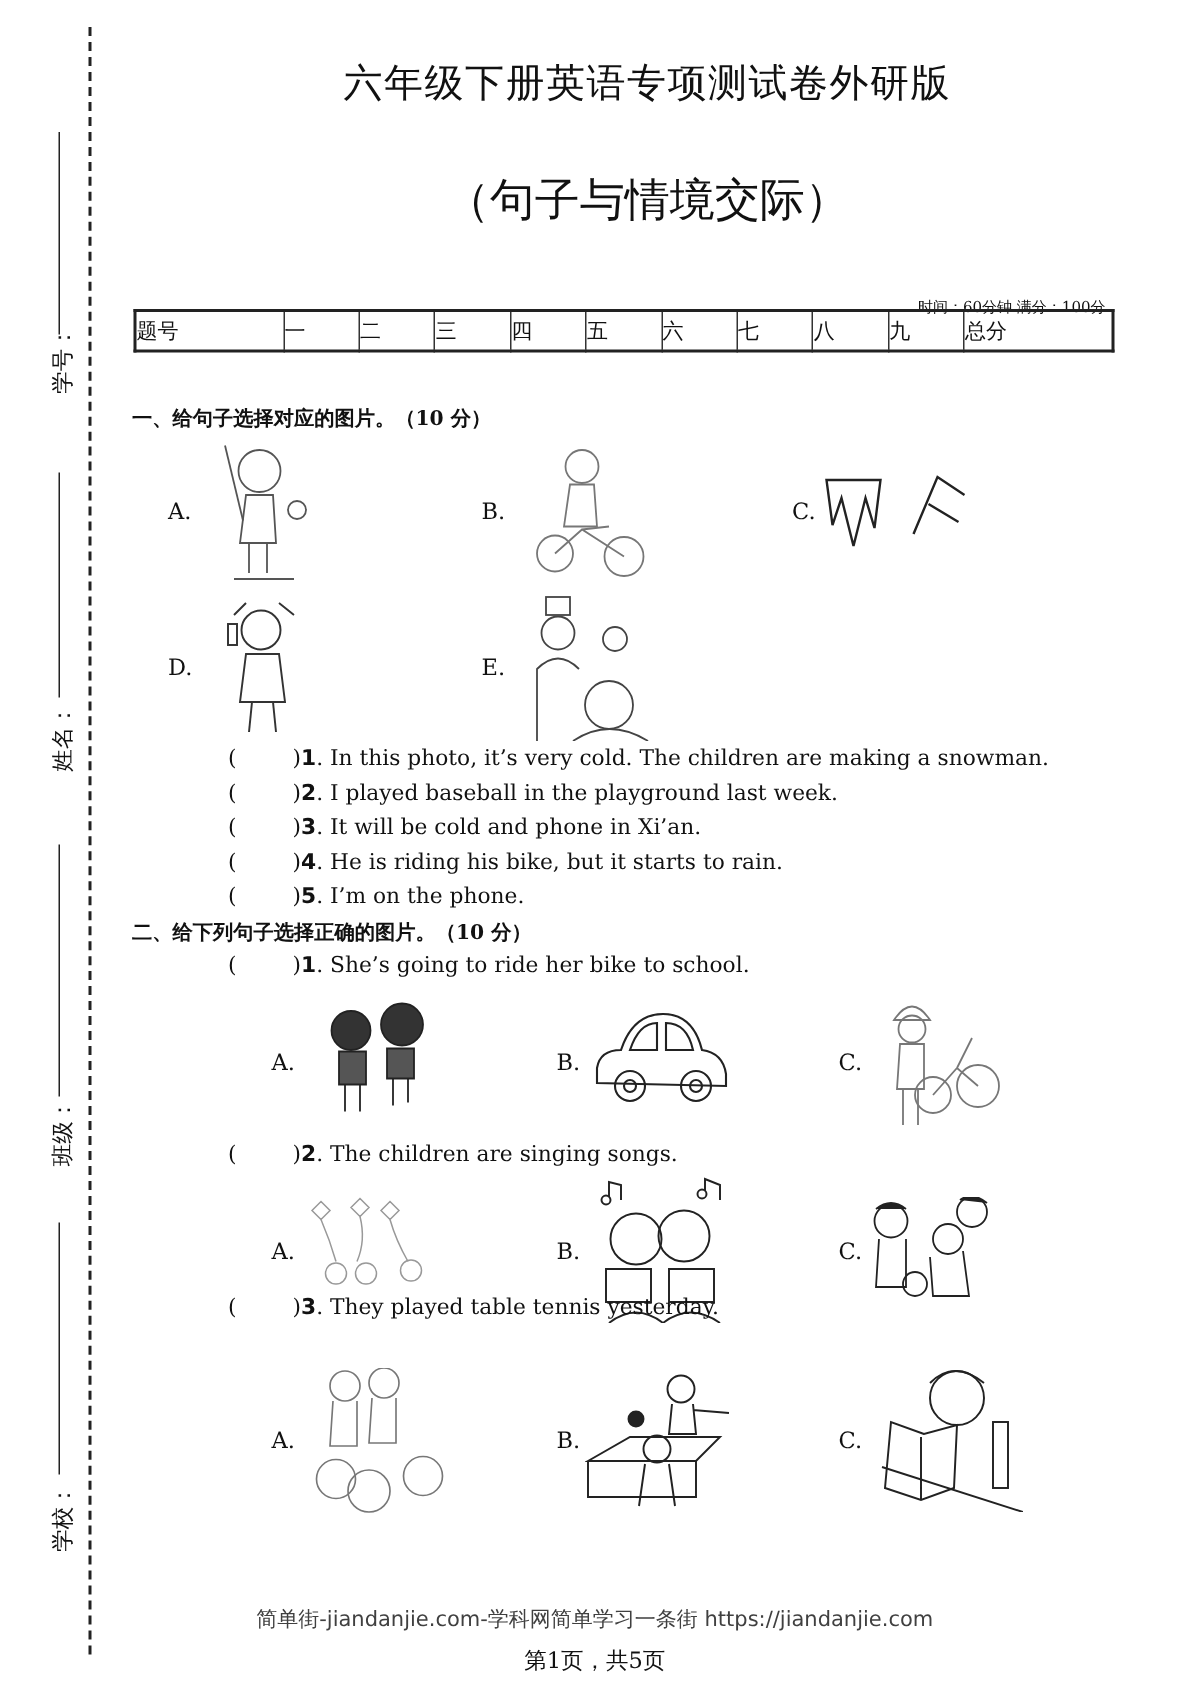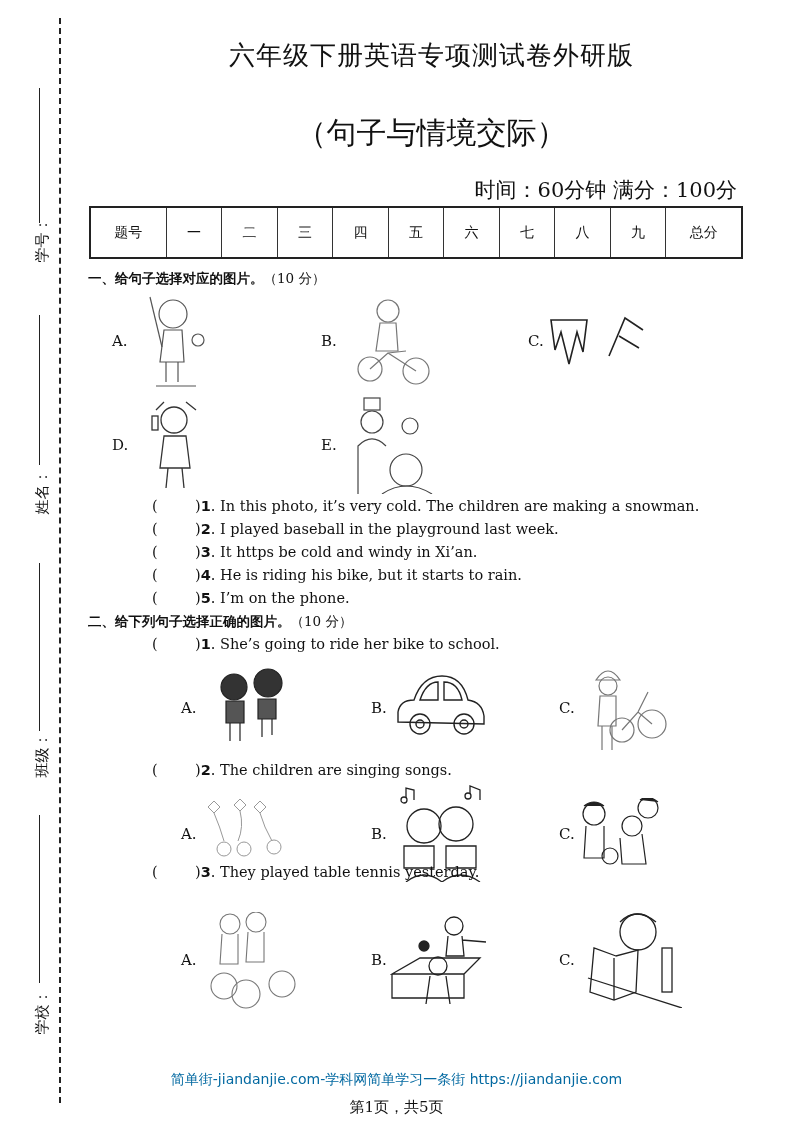--- a/index.html
+++ b/index.html
@@ -6,34 +6,34 @@
   body { width: 793px; height: 1122px; position: relative; overflow: hidden; color: #111;
          font-family: "DejaVu Serif", "Liberation Serif", serif; }
   .binding-line { position: absolute; left: 59px; top: 18px; height: 1085px; border-left: 2px dashed #222; }
   .side-field { position: absolute; left: 14px; width: 40px; }
   .side-field .line { position: absolute; left: 25px; width: 1px; background: #222; }
   .side-field .label { position: absolute; left: 8px; transform: rotate(-90deg); transform-origin: center;
                        font-family: "DejaVu Sans", sans-serif; font-size: 15px; white-space: nowrap; width: 40px; text-align: center; }
   .title { position: absolute; left: 70px; width: 723px; top: 38px; text-align: center; font-size: 26px;
            letter-spacing: 1px; font-family: Liberation Mono, monospace; }
   .subtitle { position: absolute; left: 70px; width: 723px; top: 113px; text-align: center; font-size: 30px; }
-  .meta { position: absolute; right: 56px; top: 176px; font-size: 21px; }
+  .meta { position: absolute; right: 56px; top: 198px; font-size: 10px; }
   table.score { position: absolute; left: 89px; top: 206px; width: 654px; border-collapse: collapse; font-size: 14px; }
-  table.score td { border: 1px solid #333; height: 25px; text-align: center; padding: 12px; }
+  table.score td { border: 1px solid #333; height: 25px; text-align: left; padding: 0; }
   table.score { border: 2px solid #222; }
   .section-title { position: absolute; left: 88px; font-family: "DejaVu Sans", sans-serif; font-weight: bold; font-size: 13.5px; }
-  .section-title .pts { font-weight: normal; font-family: "DejaVu Serif", serif; }
+  .section-title .pts { font-weight: bold; font-family: "DejaVu Serif", serif; }
   .q { position: absolute; left: 113px; font-size: 14.5px; white-space: nowrap; margin-left: 39px; }
   .q .paren { display: inline-block; width: 43px; }
   .q .num { font-family: "DejaVu Sans", sans-serif; font-weight: bold; }
   .opt-label { position: absolute; font-size: 15px; }
   .pic { position: absolute; }
   .pic svg { width: 100%; height: 100%; }
   .footer { position: absolute; left: 0; width: 793px; top: 1071px; text-align: center; font-family: "DejaVu Sans", sans-serif;
-            font-size: 14px; color: #0369a1; }
+            font-size: 14px; color: #404040; }
   .pageno { position: absolute; left: 0; width: 793px; top: 1098px; text-align: center; font-size: 15px; }
 </style>
 </head>
 <body>
 
 <div class="binding-line"></div>
 
 <div class="side-field" style="top:88px;height:180px;">
   <div class="line" style="top:0;height:135px;"></div>
   <div class="label" style="top:145px;">学号：</div>
@@ -130,21 +130,21 @@
     </svg>
 </div>
 
 <div class="q" style="top:498px;">
   <span class="paren"><span>(</span></span><span>)</span><span class="num">1</span><span>. In this photo, it’s very cold. The children are making a snowman.</span>
 </div>
 <div class="q" style="top:521px;">
   <span class="paren"><span>(</span></span><span>)</span><span class="num">2</span><span>. I played baseball in the playground last week.</span>
 </div>
 <div class="q" style="top:544px;">
-  <span class="paren"><span>(</span></span><span>)</span><span class="num">3</span><span>. It https be cold and windy in Xi’an.</span>
+  <span class="paren"><span>(</span></span><span>)</span><span class="num">3</span><span>. It will be cold and phone in Xi’an.</span>
 </div>
 <div class="q" style="top:567px;">
   <span class="paren"><span>(</span></span><span>)</span><span class="num">4</span><span>. He is riding his bike, but it starts to rain.</span>
 </div>
 <div class="q" style="top:590px;">
   <span class="paren"><span>(</span></span><span>)</span><span class="num">5</span><span>. I’m on the phone.</span>
 </div>
 
 <div class="section-title" style="top:613px;">
   <span>二、给下列句子选择正确的图片。</span><span class="pts">（10 分）</span>

